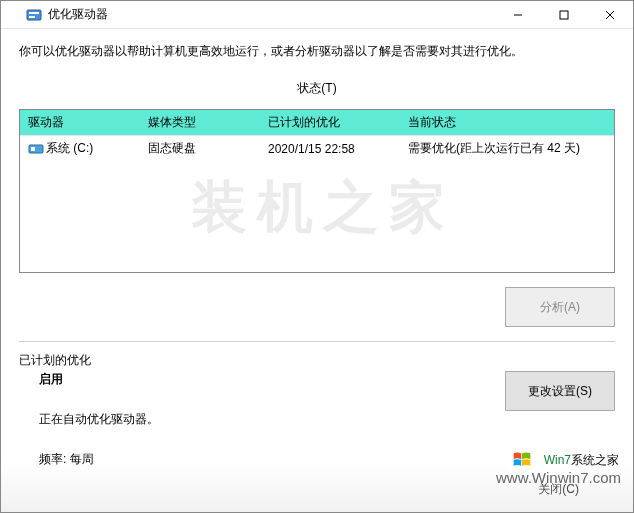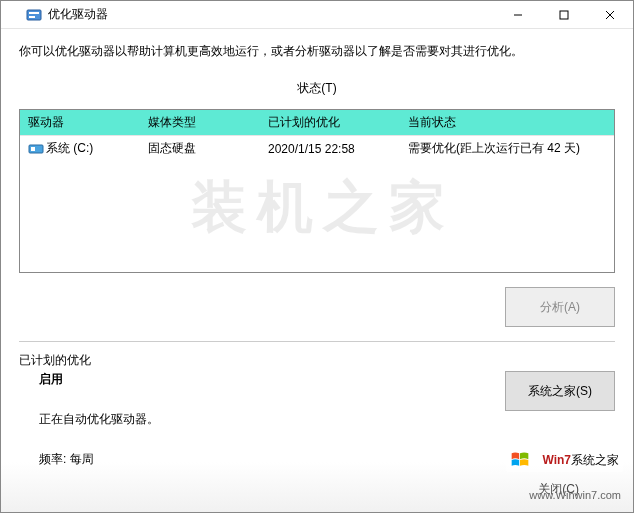--- a/index.html
+++ b/index.html
@@ -135,25 +135,25 @@
   right: 10px; bottom: 40px;
   display: flex; align-items: center;
   gap: 4px;
   background: rgba(255,255,255,0.6);
   padding: 2px 4px;
   border-radius: 2px;
   z-index: 20;
 }
 .corner-logo .flag { width: 20px; height: 20px; }
 .logo-text { font-size: 12px; }
-.logo-text .orange { color: #b91c1c; font-weight: bold; margin-left: 8px; }
+.logo-text .orange { color: #15803d; font-weight: normal; margin-left: 8px; }
 .logo-url {
   position: absolute;
-  right: 12px; bottom: 11px;
-  font-size: 11px;
+  right: 12px; bottom: 26px;
+  font-size: 15px;
   color: #666;
   z-index: 20;
 }
 .shadow-edge {
   position: absolute;
   left: 0; right: 0; bottom: 0;
   height: 50px;
   background: linear-gradient(to bottom, rgba(255,255,255,0), rgba(200,200,200,0.25));
   pointer-events: none;
 }
@@ -238,21 +238,21 @@
 
     <hr class="divider">
 
     <div class="sched-title">已计划的优化</div>
     <div class="sched-row">
       <div class="sched-left">
         <div class="sched-enable">启用</div>
         <div class="sched-line">正在自动优化驱动器。</div>
         <div class="sched-line">频率: 每周</div>
       </div>
-      <button class="winbtn">系统之家(S)</button>
+      <button class="winbtn">更改设置(S)</button>
     </div>
   </div>
 
   <div class="footer-row">
     <button class="winbtn" style="visibility:hidden"></button>
     <span style="position:absolute;right:36px;bottom:-2px;font-size:12px;color:#333">关闭(C)</span>
   </div>
 
   <div class="corner-logo">
     <svg class="flag" viewBox="0 0 24 24">

